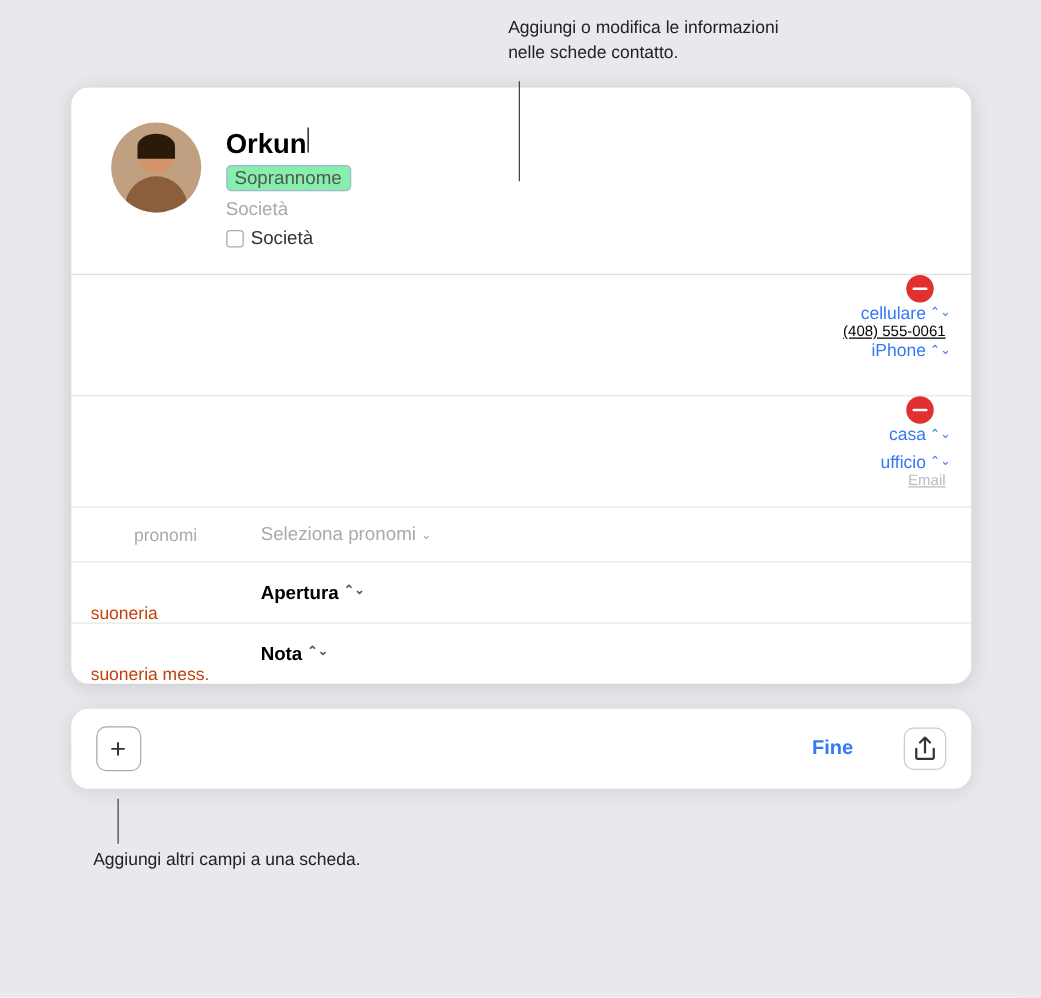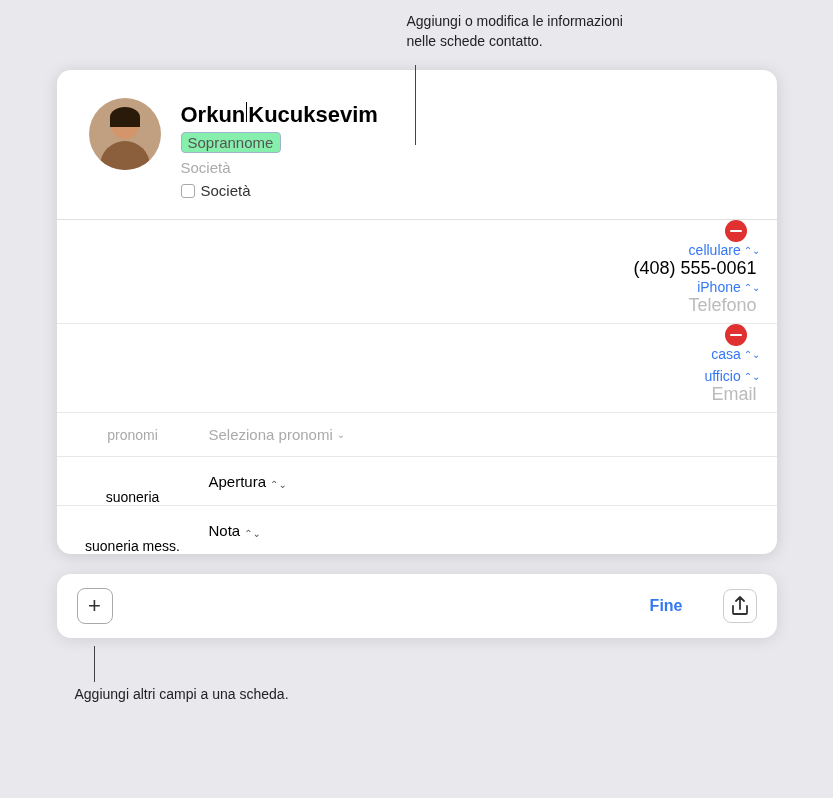--- a/index.html
+++ b/index.html
@@ -208,54 +208,56 @@
       color: #3478f6;
     }
 
     .field-separator {
       width: 12px;
       flex-shrink: 0;
     }
 
     .field-value {
       flex: 1;
-      font-size: 18px;
+      font-size: 12px;
       color: #000;
       padding: 0 4px;
+      text-decoration: underline;
     }
     .field-value.placeholder {
       color: #bbb;
     }
 
     
     .static-row {
       display: flex;
       align-items: center;
       padding: 0 16px;
       min-height: 44px;
       border-bottom: 1px solid #e8e8e8;
     }
     .static-label {
       width: 120px;
-      text-align: center;
+      text-align: left;
       font-size: 14px;
-      color: #000000;
+      color: #c2410c;
       flex-shrink: 0;
       margin-top: 32px;
     }
     .static-separator {
       width: 16px;
       flex-shrink: 0;
     }
     .static-value {
       font-size: 15px;
       color: #000;
       display: flex;
-      align-items: flex-end;
+      align-items: flex-start;
       gap: 4px;
+      font-weight: bold;
     }
     .static-value .chevron-v {
       font-size: 10px;
       color: #555;
     }
 
     .pronomi-row {
       display: flex;
       align-items: center;
       padding: 0 16px;
@@ -359,21 +361,20 @@
       <div class="avatar-person">
         <div class="avatar-hair"></div>
         <div class="avatar-head"></div>
         <div class="avatar-body"></div>
       </div>
     </div>
     <div class="contact-info">
       <div class="contact-name">
         <span>Orkun</span>
         <span class="name-cursor"></span>
-        <span>Kucuksevim</span>
       </div>
       <div class="nickname-field">
         <span>Soprannome</span>
       </div>
       <div class="company-placeholder">Società</div>
       <div class="company-checkbox-row">
         <span class="company-checkbox"></span>
         <span>Società</span>
       </div>
     </div>
@@ -392,21 +393,20 @@
         <div class="field-separator"></div>
         <div class="field-value">(408) 555-0061</div>
       </div>
 
       <div class="field-row secondary">
         <div class="field-label">
           <span>iPhone</span>
           <span class="chevron-icon">⌃⌄</span>
         </div>
         <div class="field-separator"></div>
-        <div class="field-value placeholder">Telefono</div>
       </div>
     </div>
 
     <div class="field-group">
 
       <div class="field-row">
         <div class="remove-btn"></div>
         <div class="field-label">
           <span>casa</span>
           <span class="chevron-icon">⌃⌄</span>

